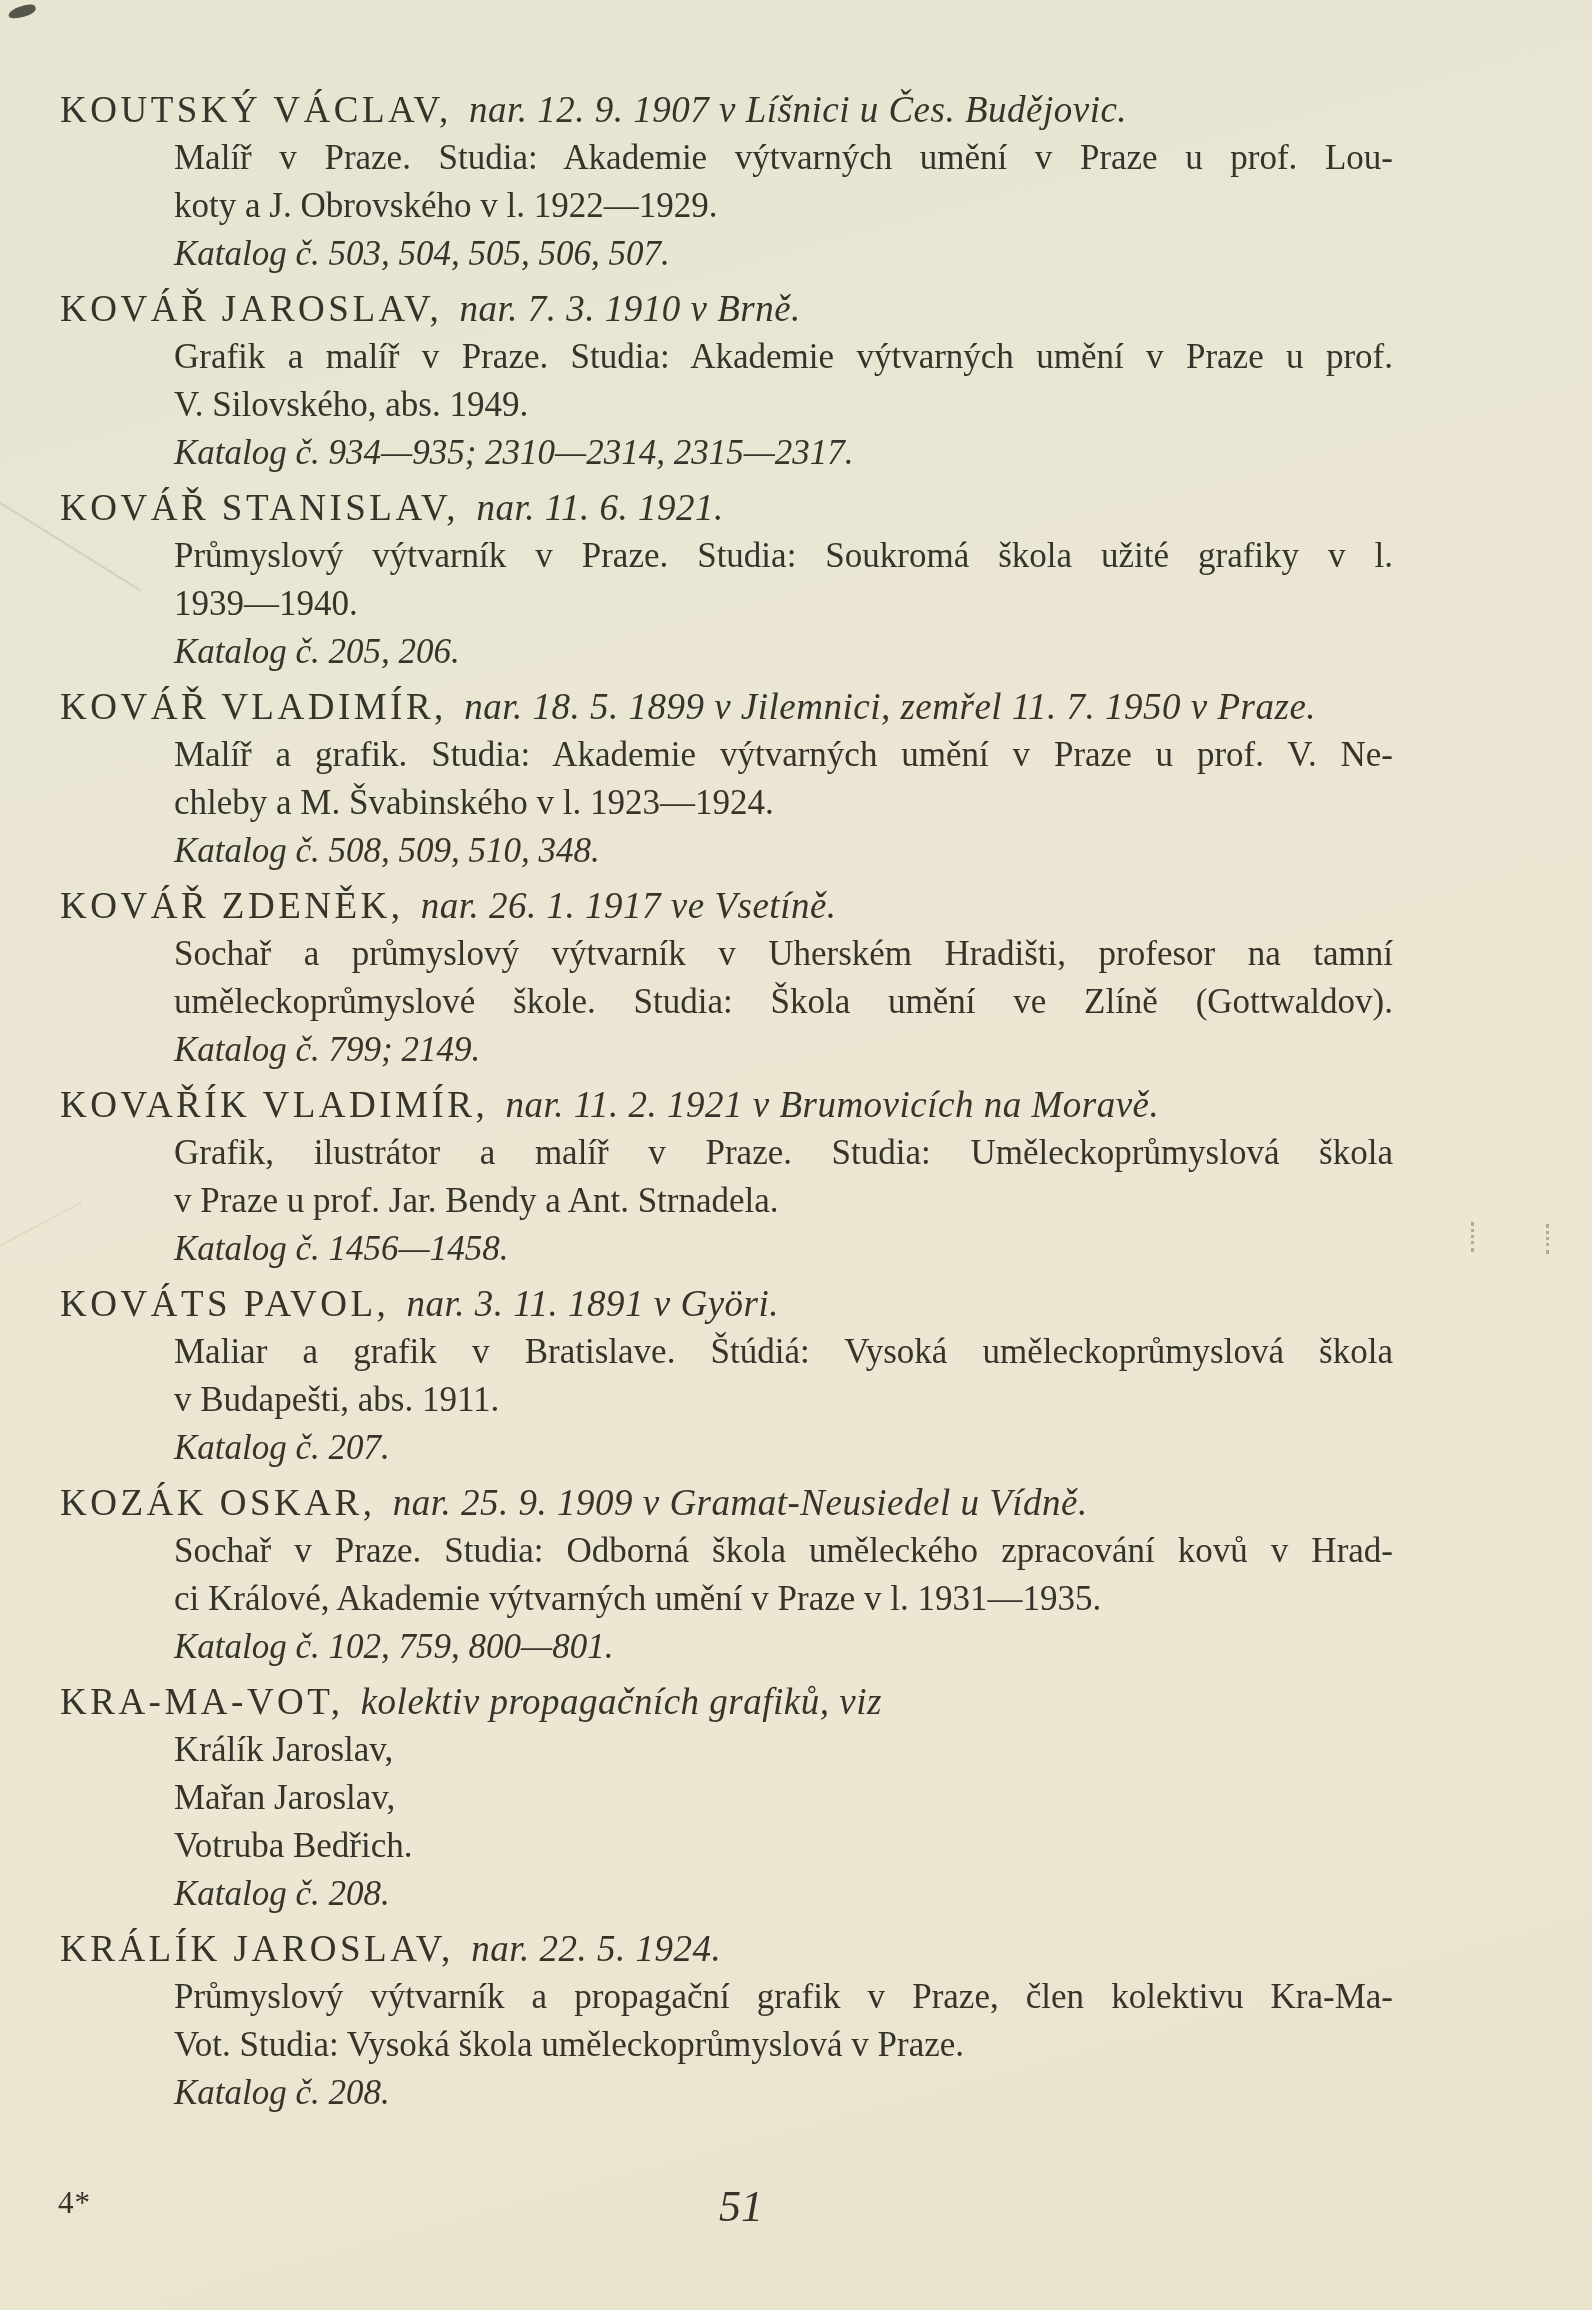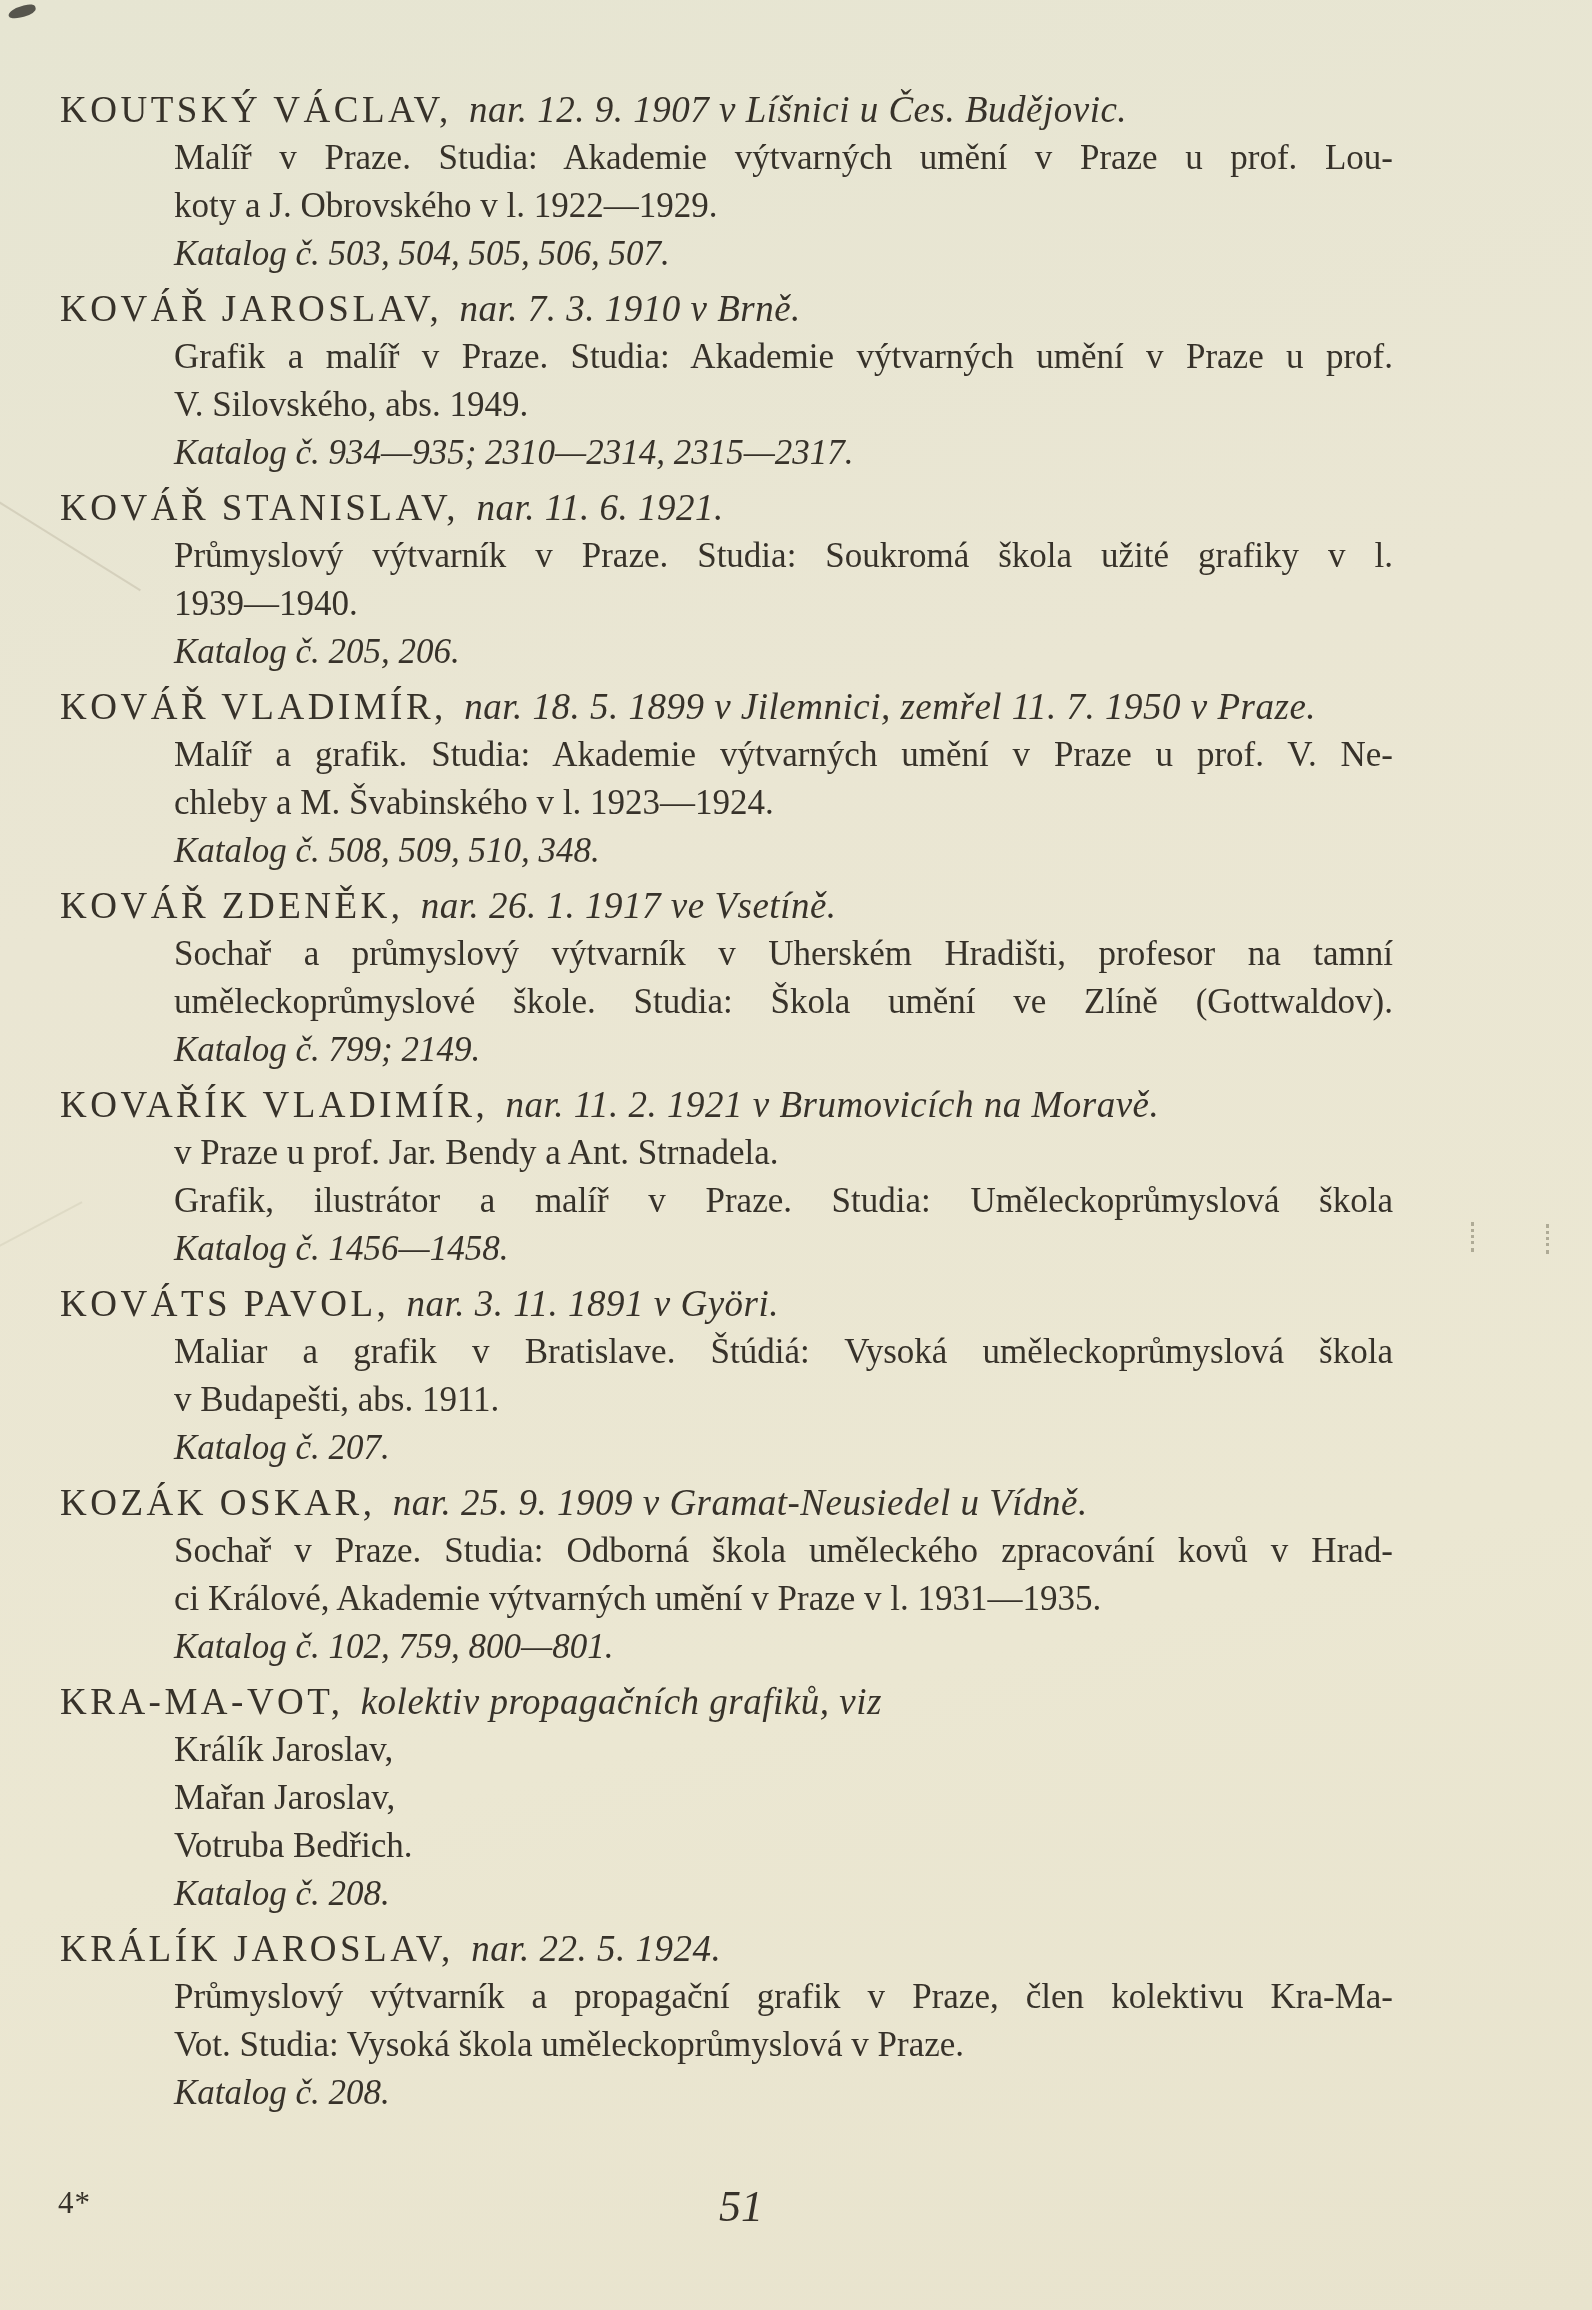--- a/index.html
+++ b/index.html
@@ -162,22 +162,22 @@
       <div class="body-line j">Sochař a průmyslový výtvarník v Uherském Hradišti, profesor na tamní</div>
       <div class="body-line j">uměleckoprůmyslové škole. Studia: Škola umění ve Zlíně (Gottwaldov).</div>
       <div class="body-line catalog">Katalog č. 799; 2149.</div>
     </div>
 
     <div class="entry">
       <div class="entry-header">
         <span class="caps">KOVAŘÍK VLADIMÍR,</span>
         <span class="dates">nar. 11. 2. 1921 v Brumovicích na Moravě.</span>
       </div>
+      <div class="body-line j">Grafik, ilustrátor a malíř v Praze. Studia: Uměleckoprůmyslová škola</div>
       <div class="body-line">v Praze u prof. Jar. Bendy a Ant. Strnadela.</div>
-      <div class="body-line j">Grafik, ilustrátor a malíř v Praze. Studia: Uměleckoprůmyslová škola</div>
       <div class="body-line catalog">Katalog č. 1456—1458.</div>
     </div>
 
     <div class="entry">
       <div class="entry-header">
         <span class="caps">KOVÁTS PAVOL,</span>
         <span class="dates">nar. 3. 11. 1891 v Györi.</span>
       </div>
       <div class="body-line j">Maliar a grafik v Bratislave. Štúdiá: Vysoká uměleckoprůmyslová škola</div>
       <div class="body-line">v Budapešti, abs. 1911.</div>

